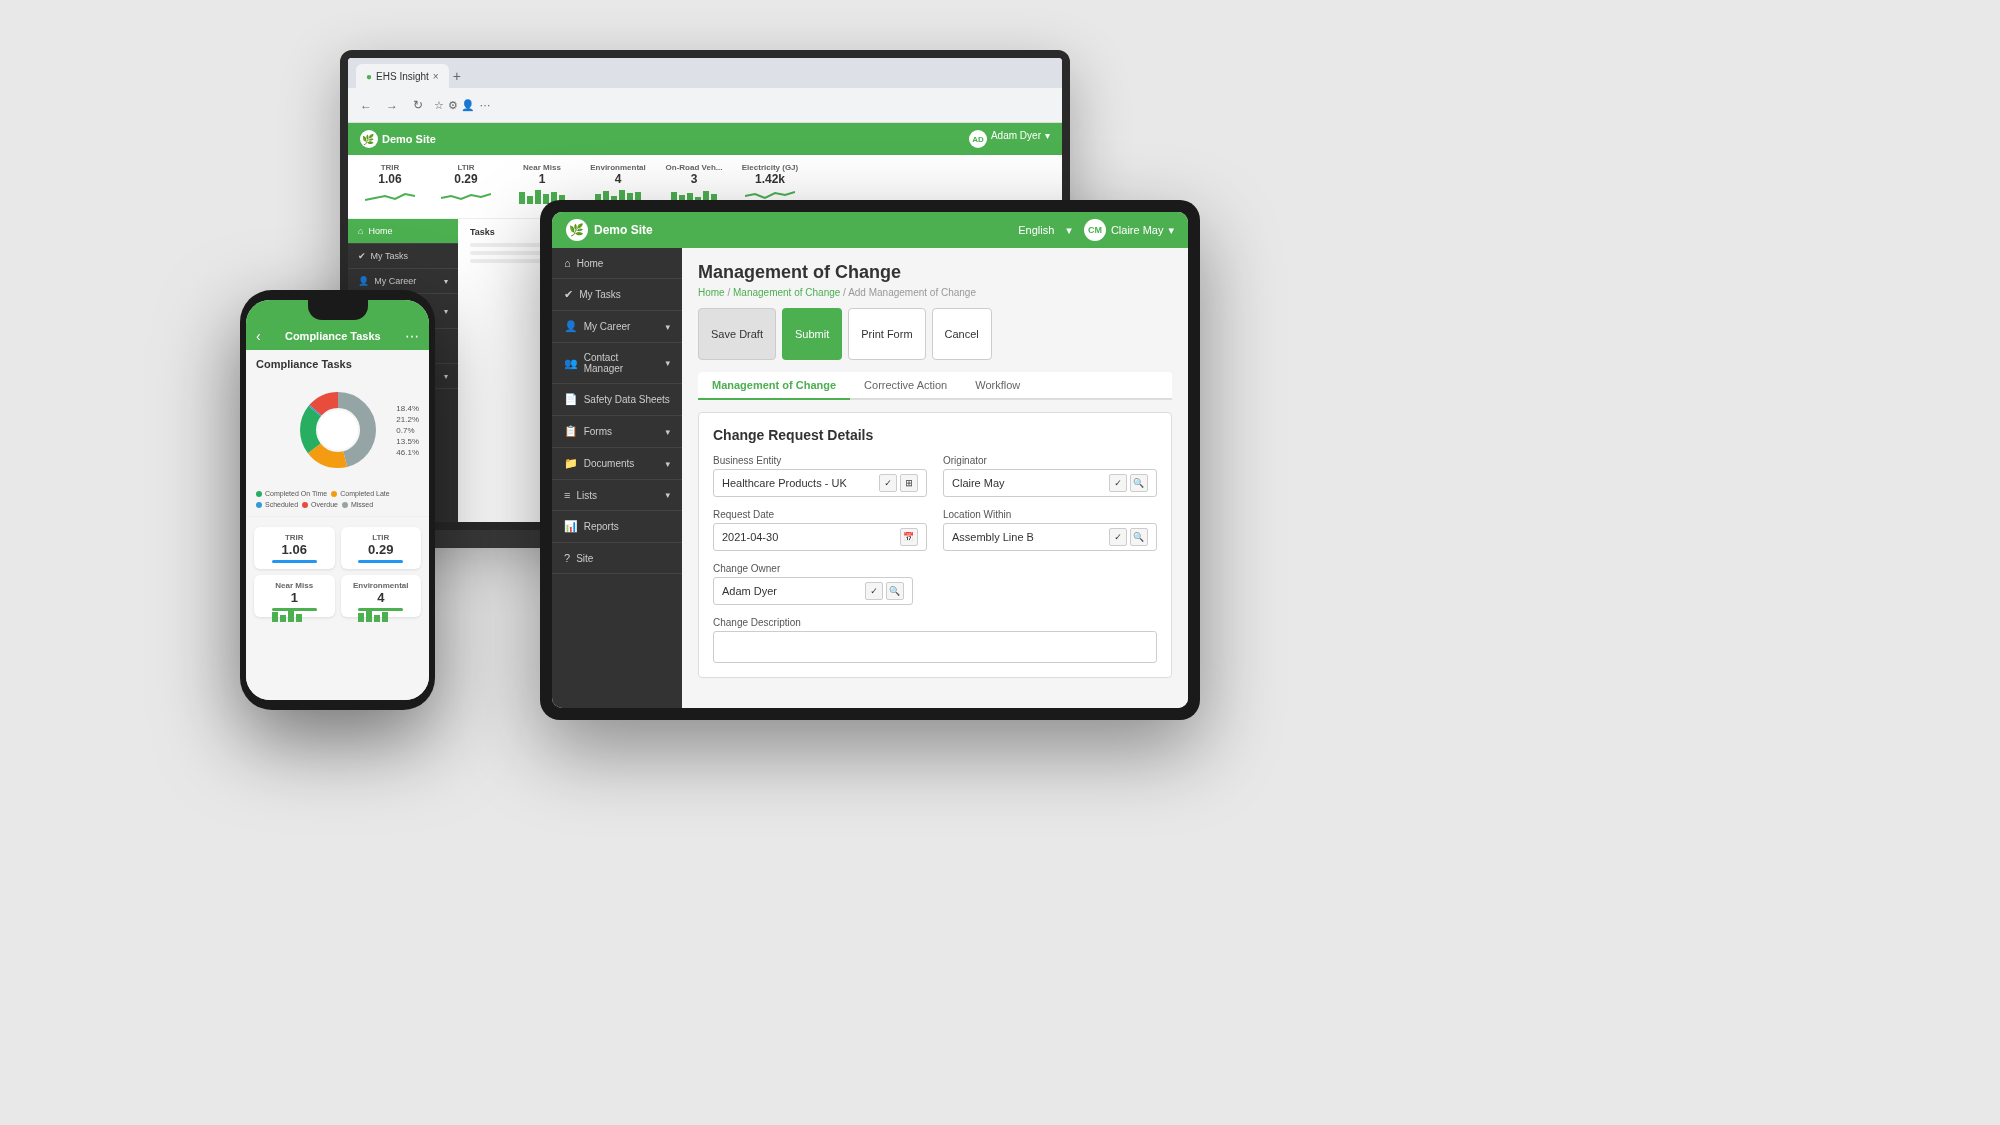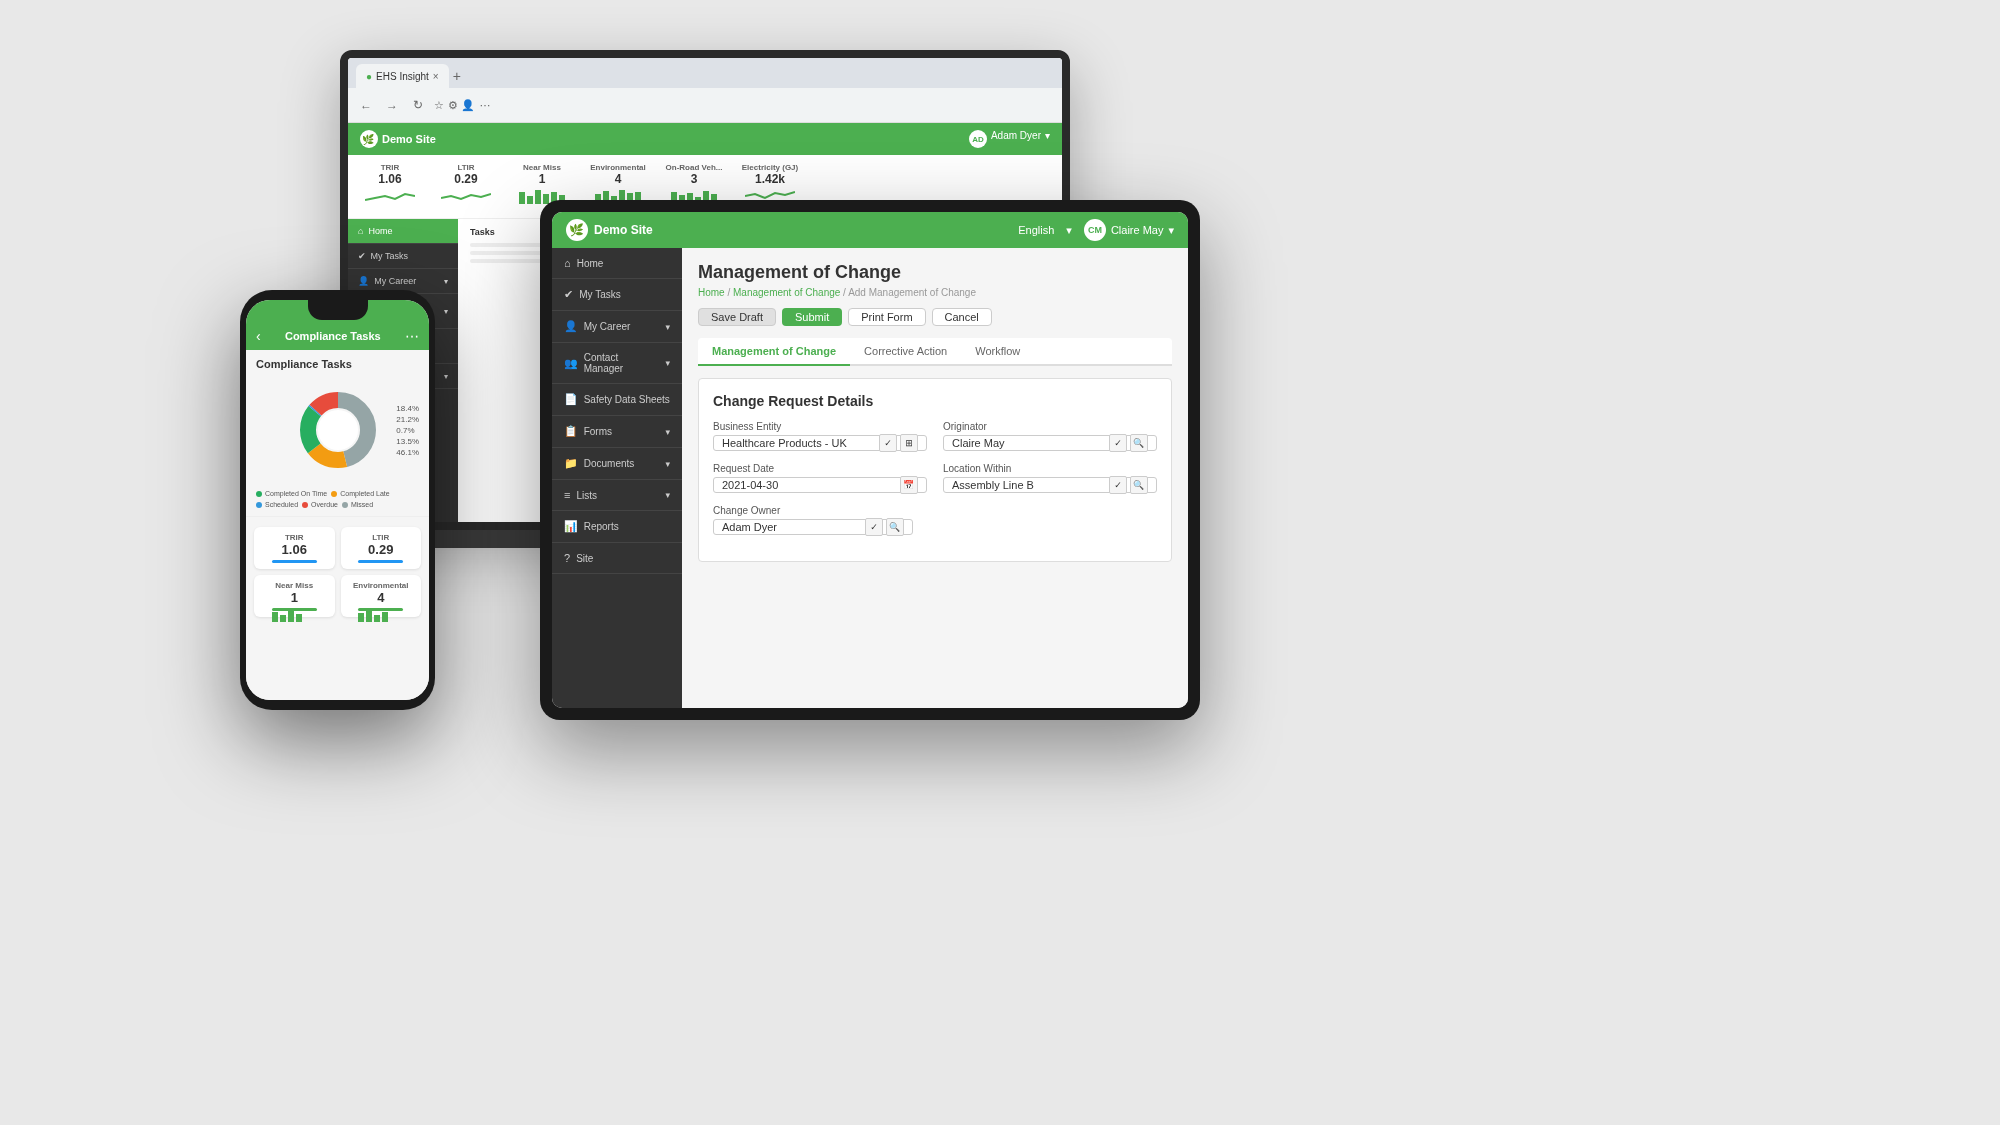--- a/index.html
+++ b/index.html
@@ -374,21 +374,21 @@
       color: #999;
     }
 
     
     .action-buttons {
       display: flex;
       gap: 6px;
       margin-bottom: 12px;
     }
     .btn {
-      padding: 2px 12px;
+      padding: 19px 12px;
       border-radius: 4px;
       font-size: 11px;
       cursor: pointer;
       border: 1px solid transparent;
       font-weight: 500;
     }
     .btn-secondary {
       background: #e0e0e0;
       color: #333;
       border-color: #ccc;
@@ -456,21 +456,21 @@
       width: 100%;
       padding: 5px 8px;
       border: 1px solid #ccc;
       border-radius: 3px;
       font-size: 11px;
       color: #333;
       display: flex;
       align-items: center;
       justify-content: space-between;
       background: #fff;
-      height: 16px;
+      height: 28px;
     }
     .form-control-icons {
       display: flex;
       gap: 3px;
     }
     .icon-btn {
       width: 18px;
       height: 18px;
       border: 1px solid #ccc;
       border-radius: 2px;
@@ -947,20 +947,24 @@
                   <div class="form-control-icons">
                     <div class="icon-btn">✓</div>
                     <div class="icon-btn">🔍</div>
                   </div>
                 </div>
               </div>
               <div class="form-group"></div>
             </div>
 
 
+            <div class="form-group">
+              <label class="form-label">Change Description</label>
+              <div class="form-textarea"></div>
+            </div>
           </div>
         </div>
       </div>
     </div>
   </div>
 
   <div class="phone">
     <div class="phone-notch"></div>
     <div class="phone-screen">
 

